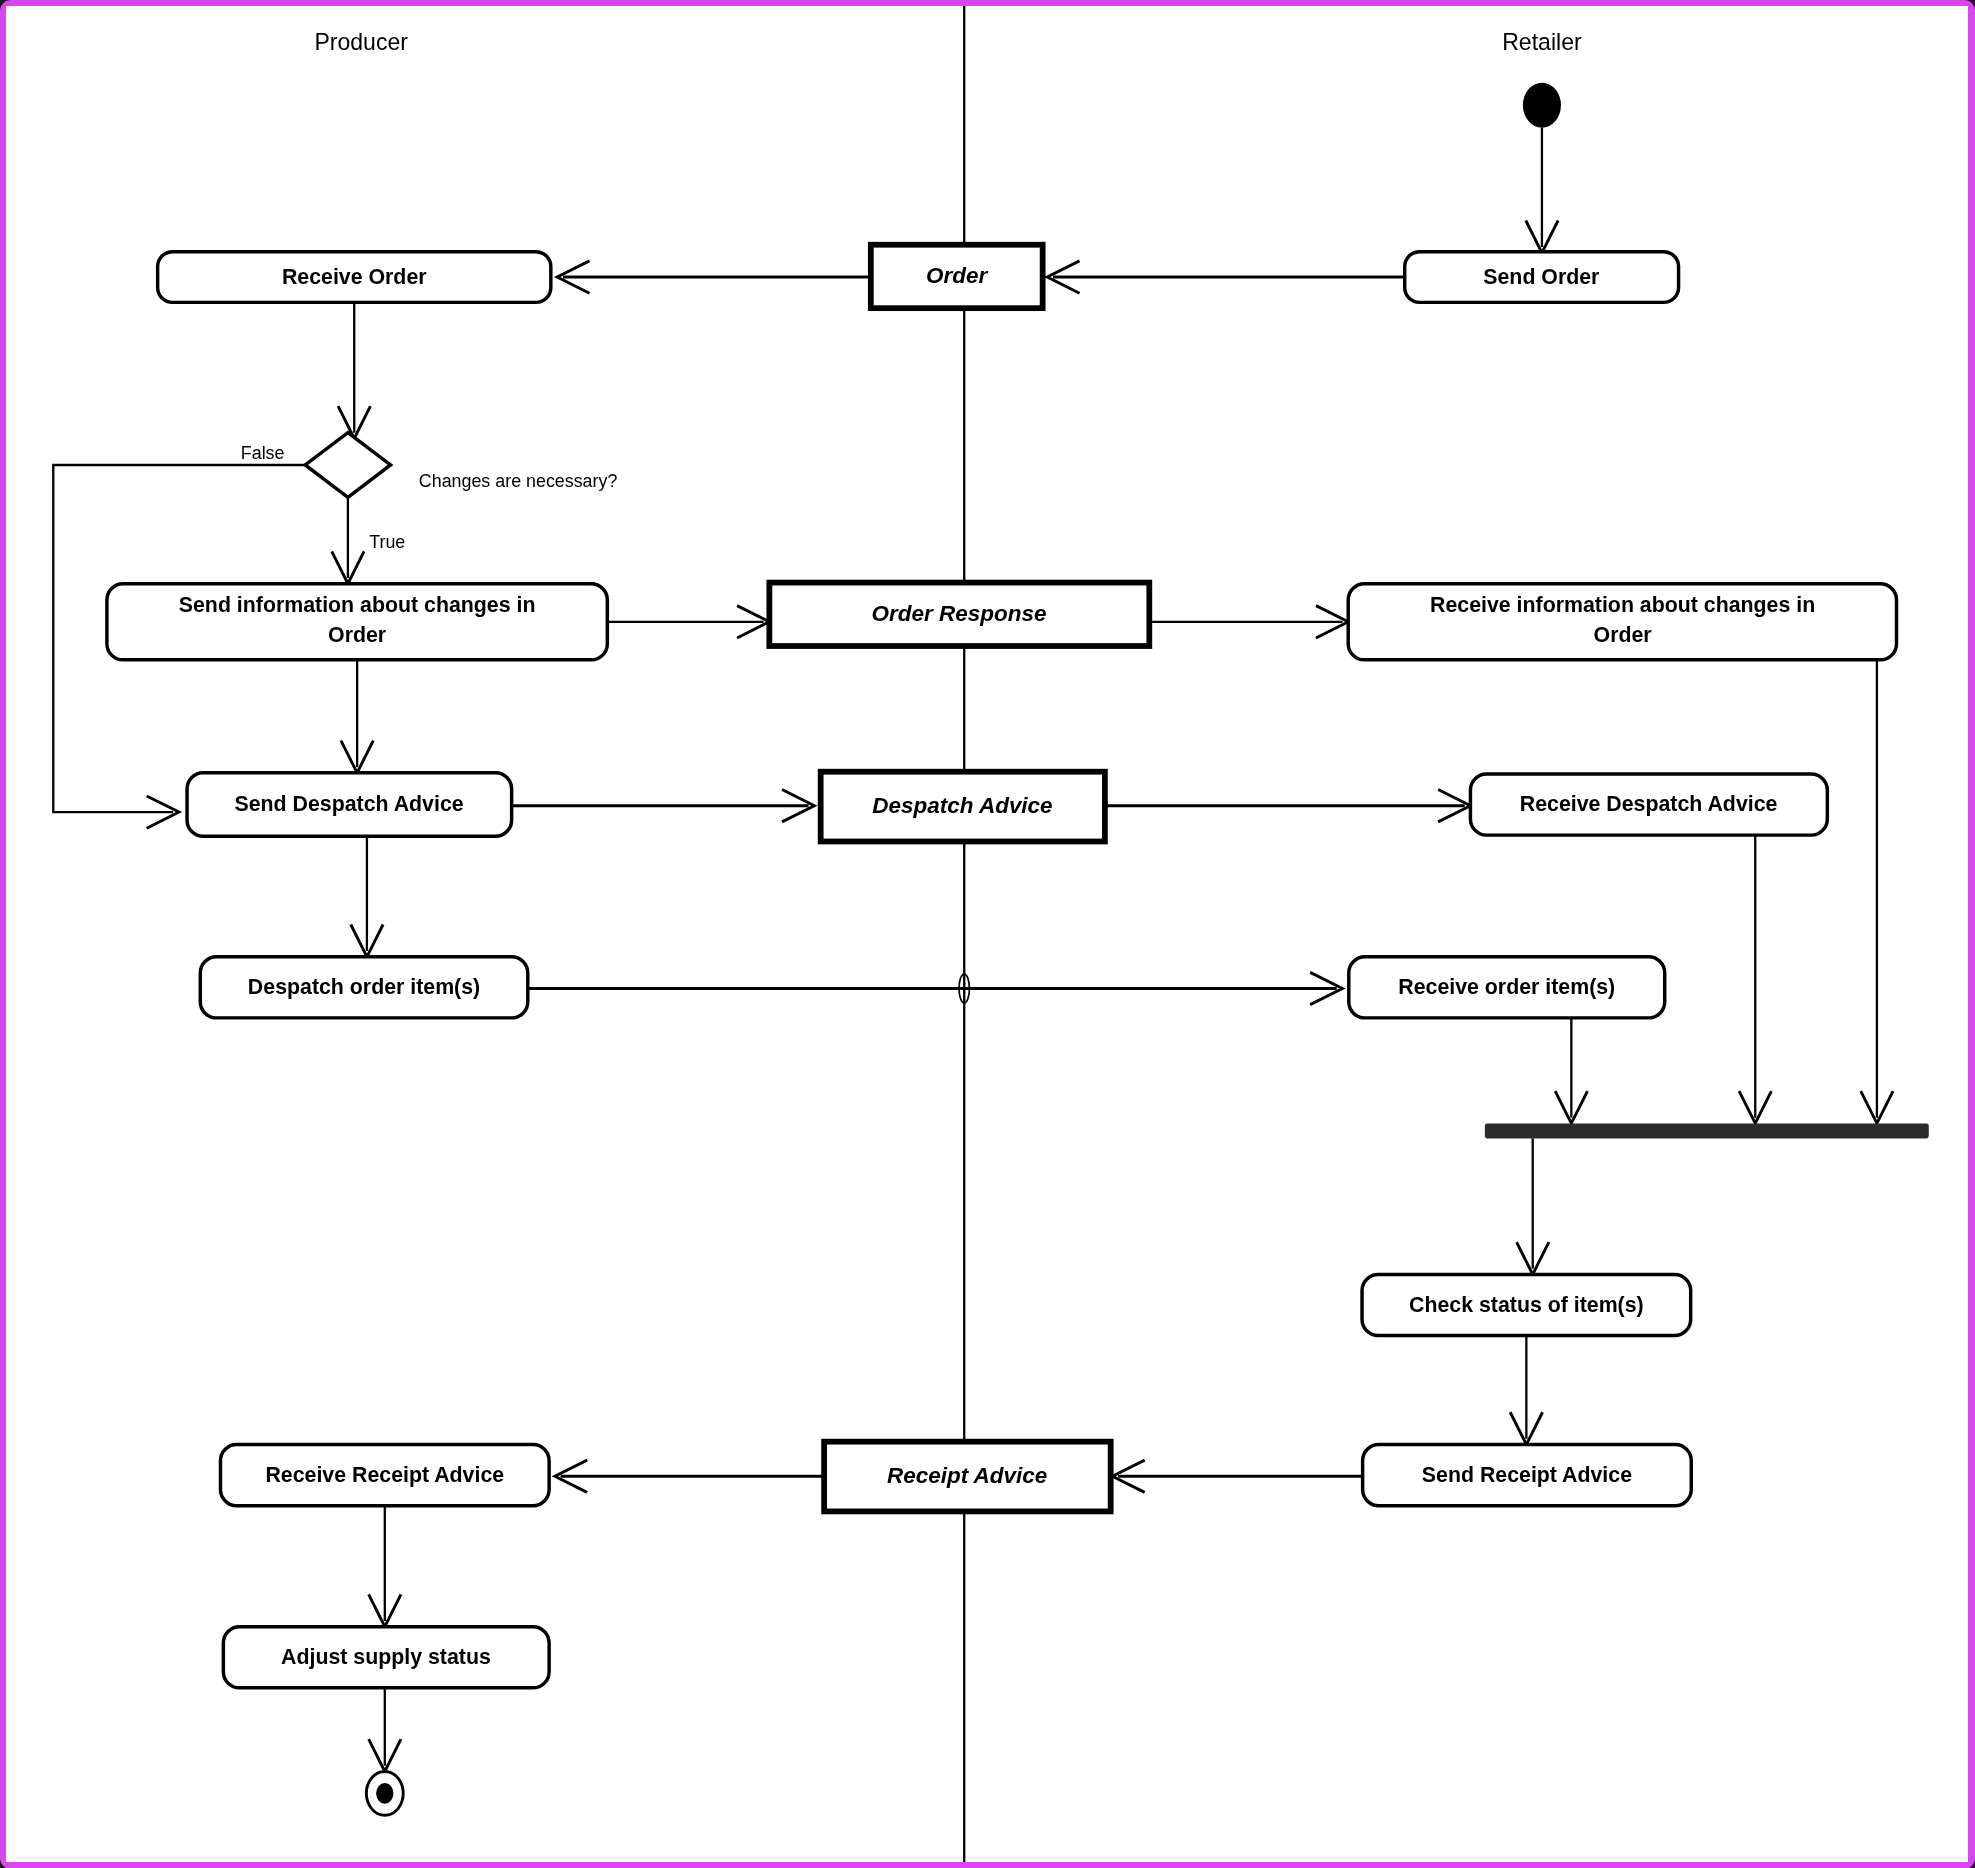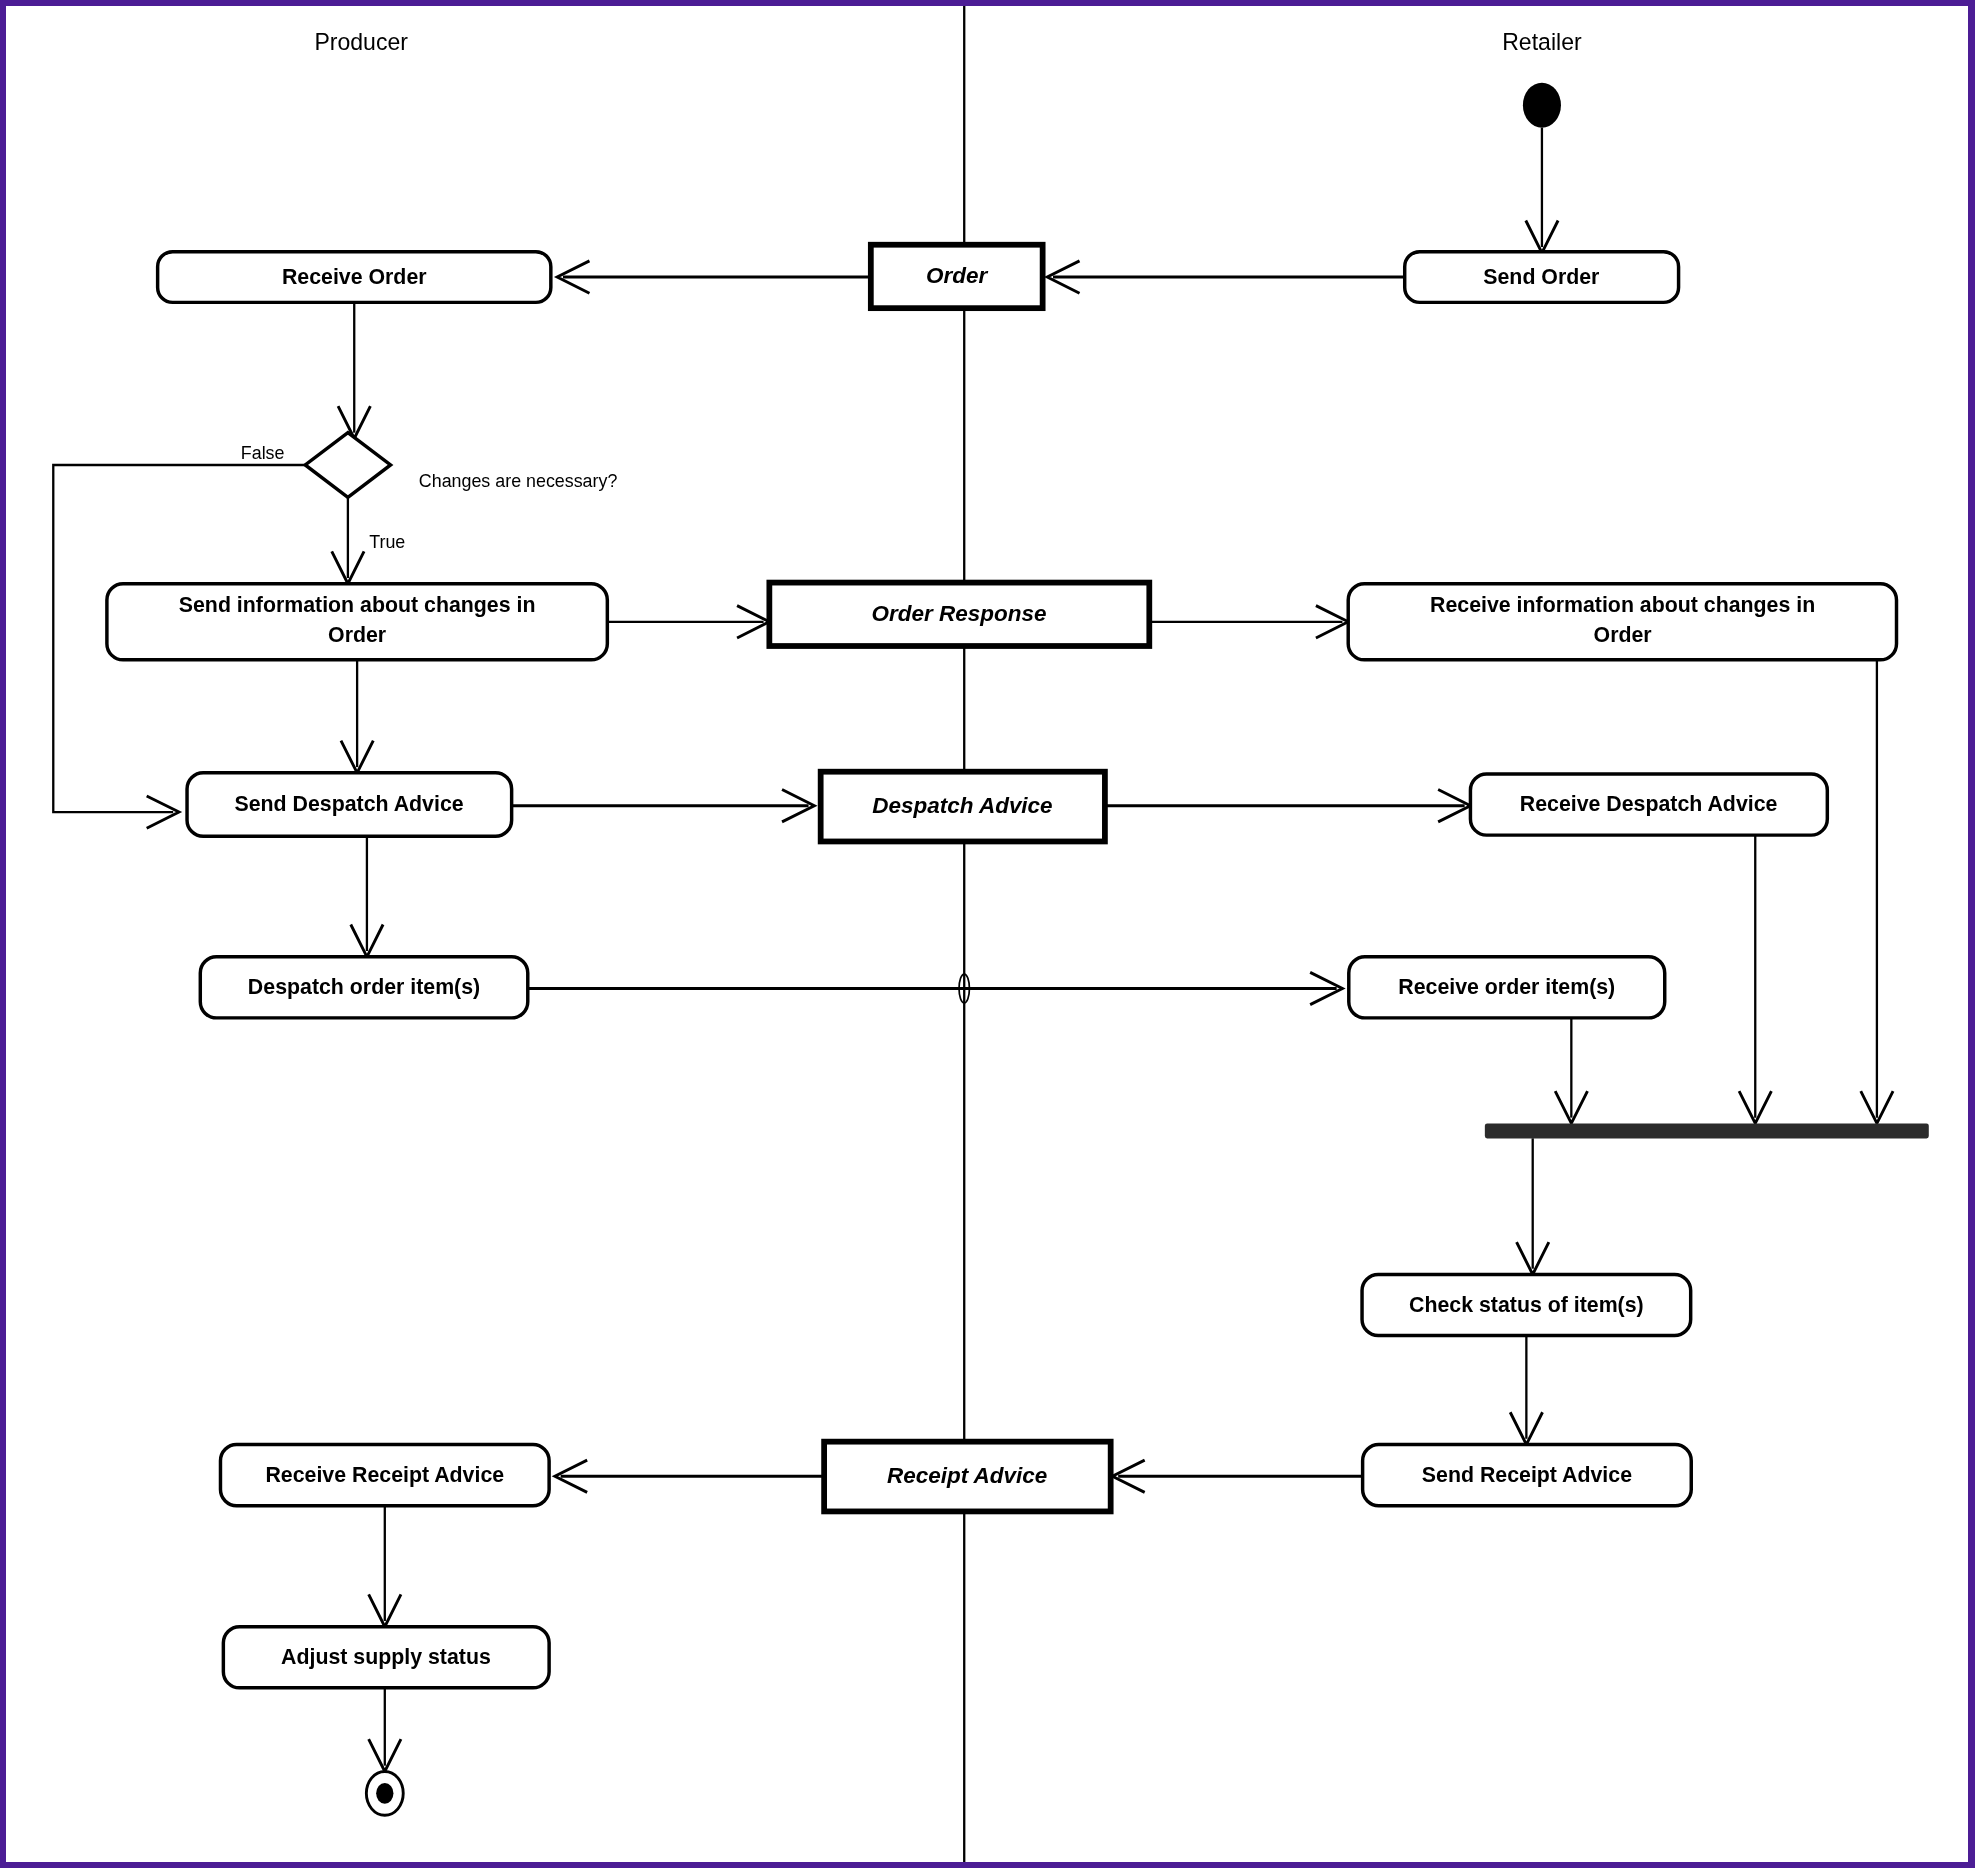--- a/index.html
+++ b/index.html
@@ -4,23 +4,24 @@
 <style>
   html, body {
     margin: 0;
     padding: 0;
     background: #1a1a1a;
   }
   #canvas {
     position: relative;
     width: 1975px;
     height: 1869px;
-    background: #4c1d95;
+    background: #d946ef;
     overflow: hidden;
     font-family: "Liberation Sans", sans-serif;
+    border-radius: 11px;
   }
   #page {
     position: absolute;
     left: 6.3px;
     top: 6.3px;
     width: 1962px;
     height: 1856px;
     background: #ffffff;
   }
   svg.diagram {

